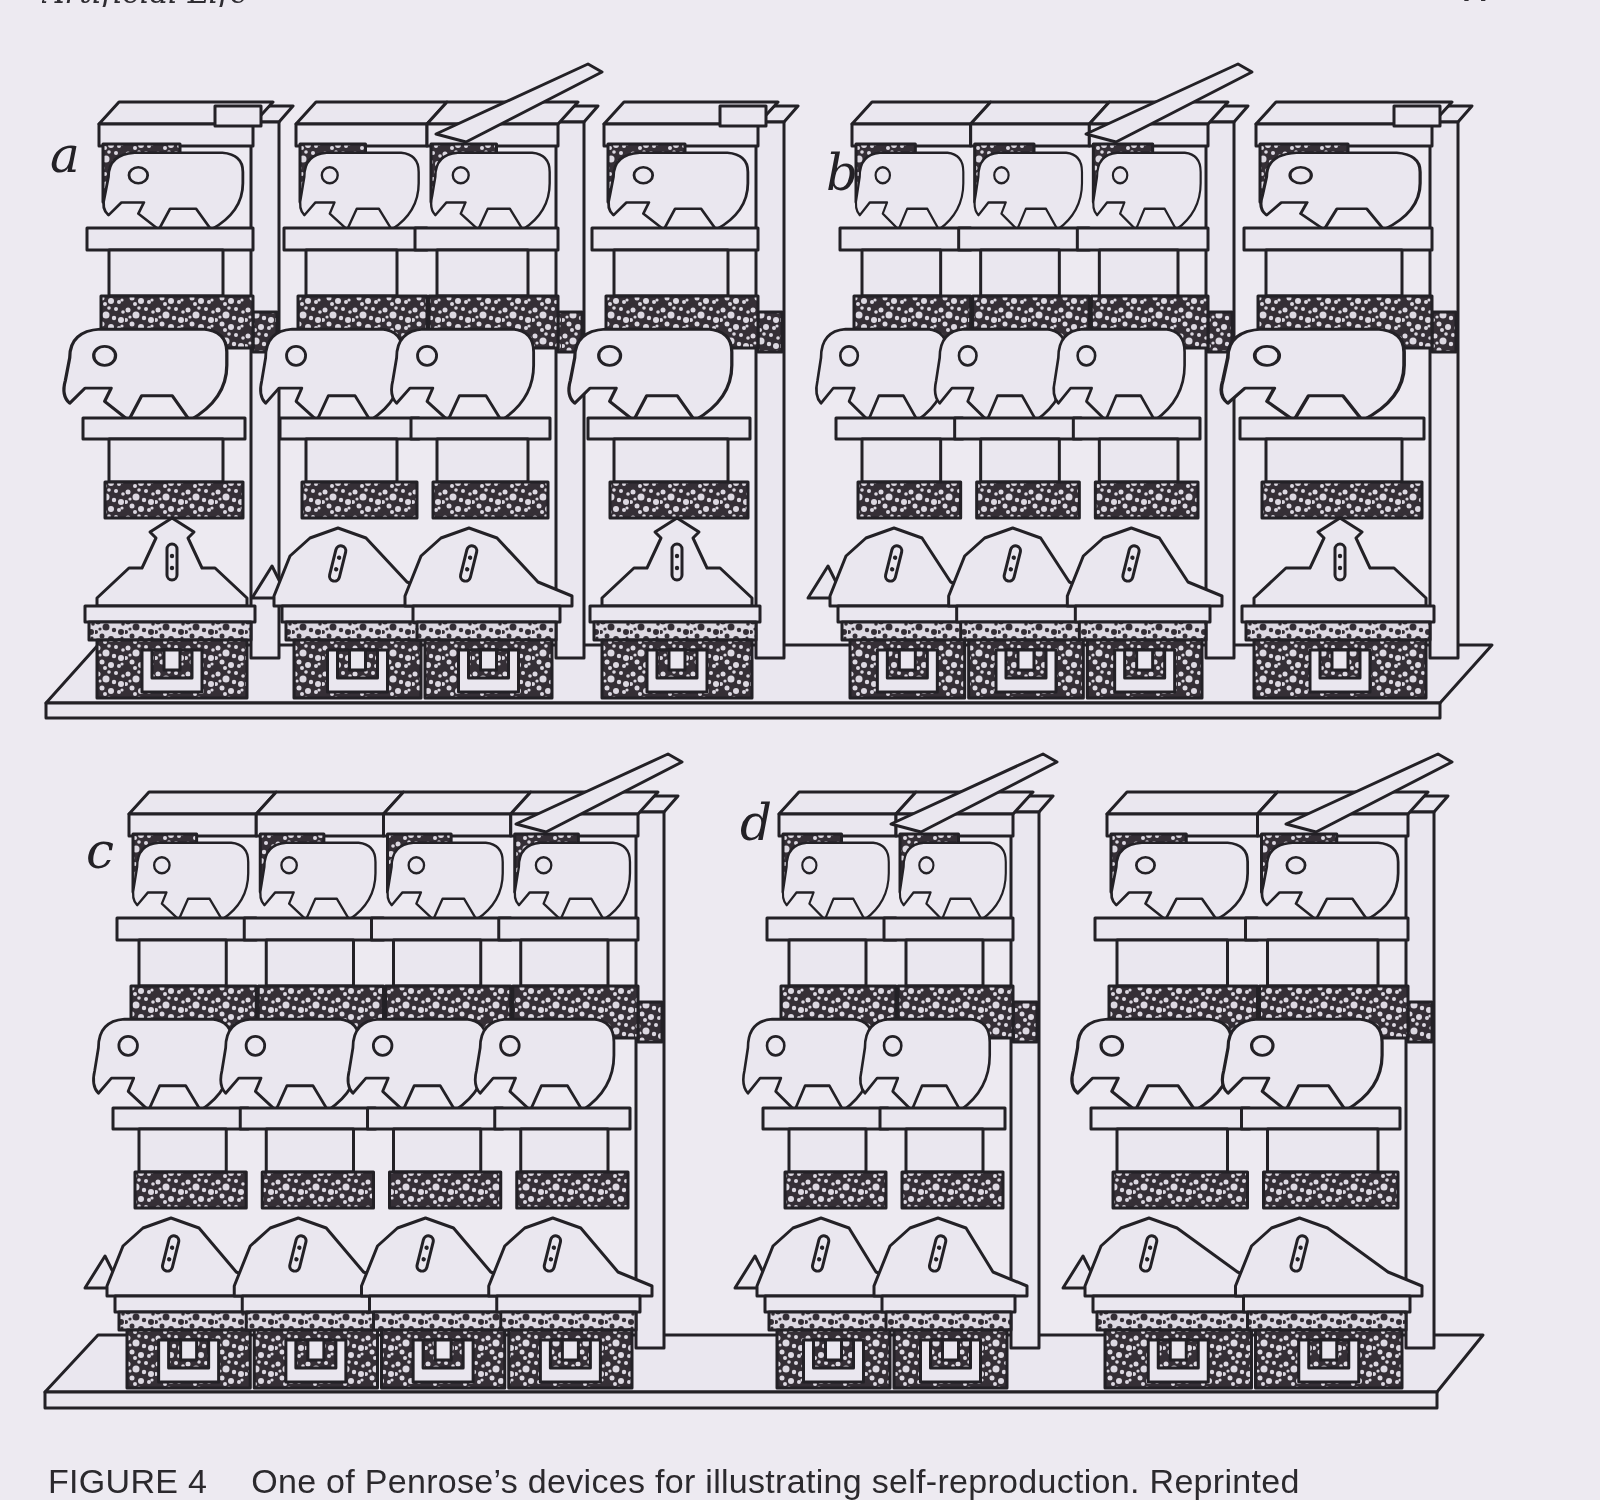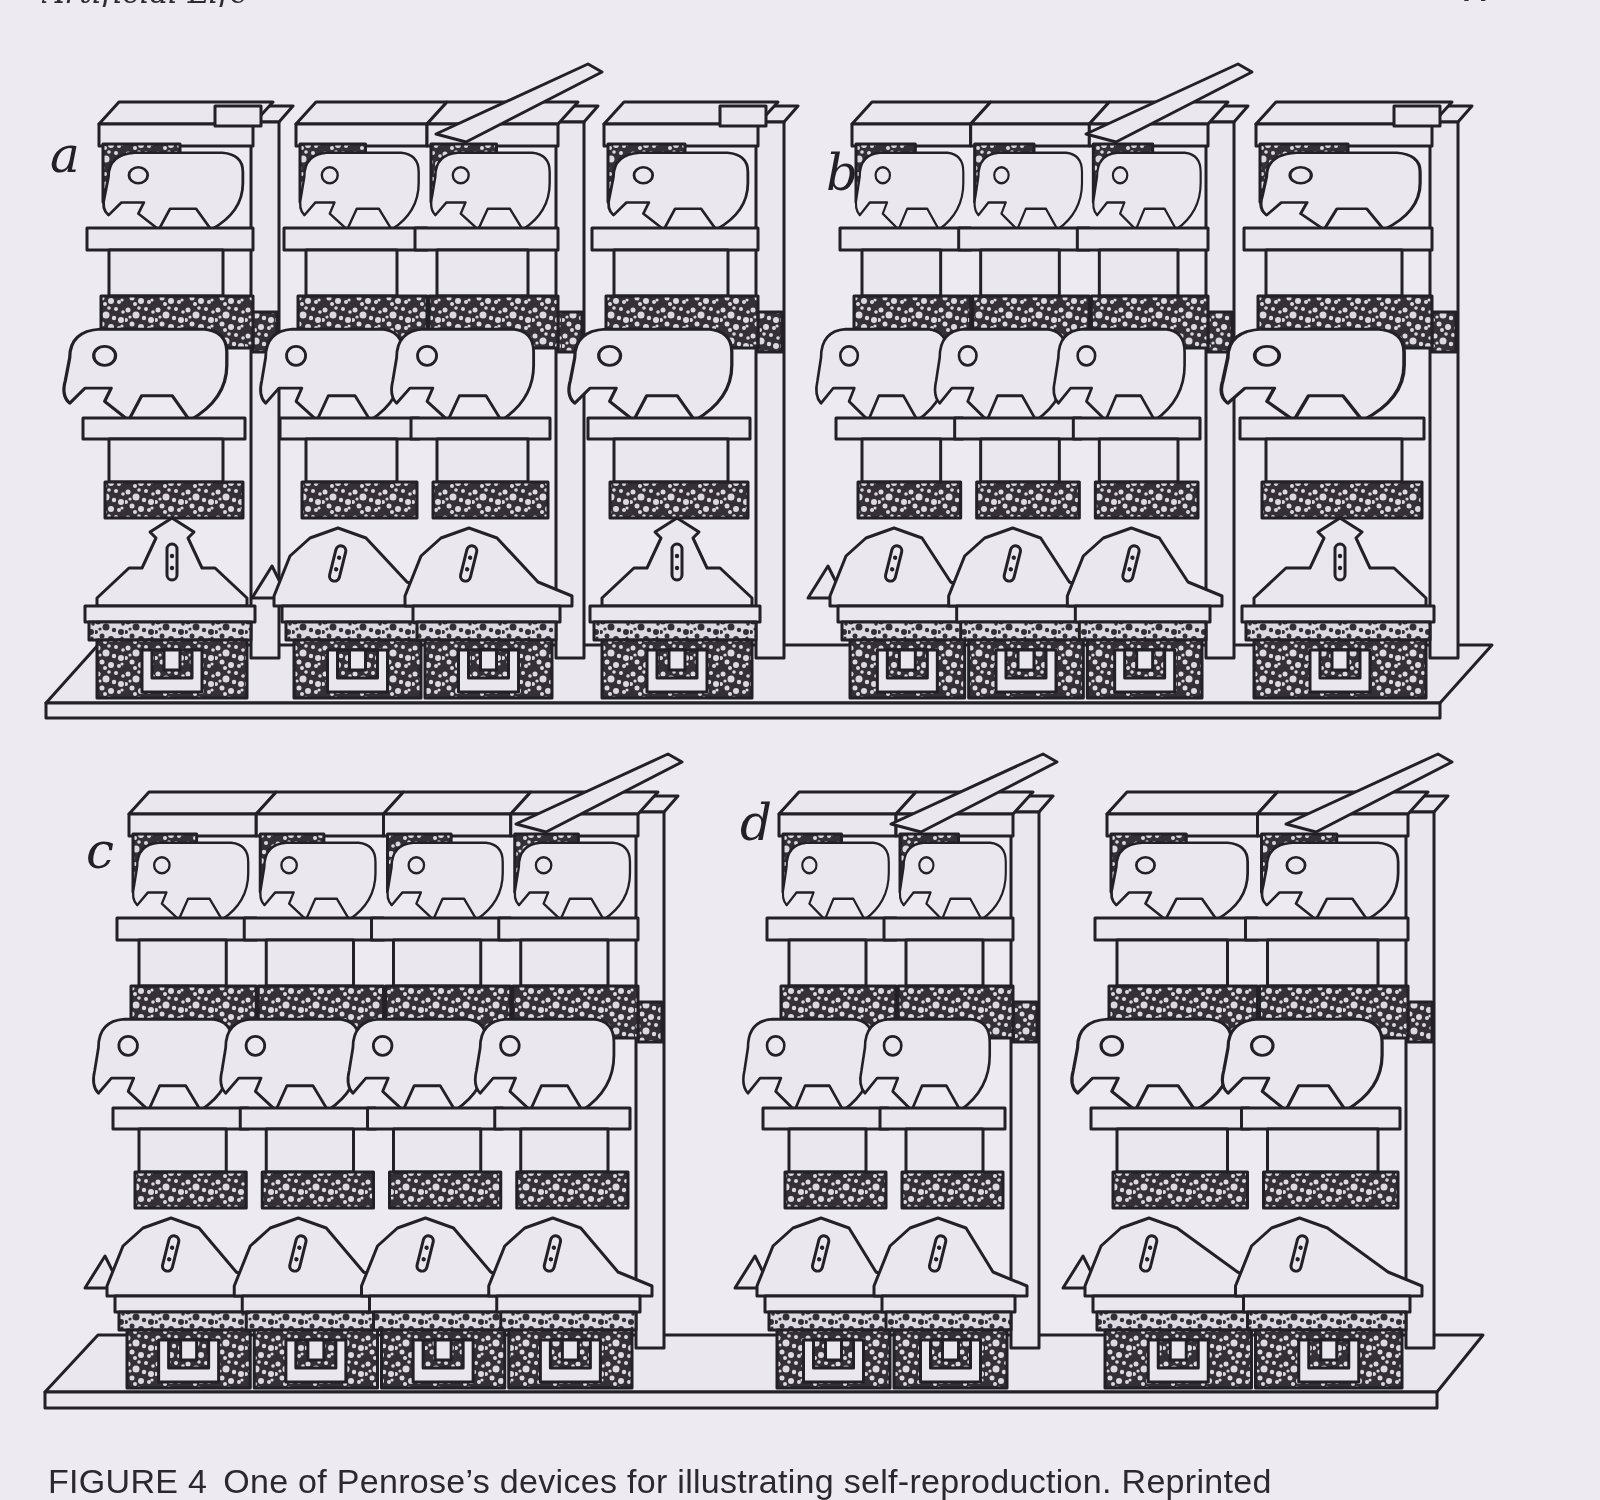--- a/index.html
+++ b/index.html
@@ -13,21 +13,21 @@
   .frag-left{left:42px;width:250px;}
   .frag-right{left:1460px;width:60px;}
   .frag-text{display:block;margin-top:-26px;color:#2e2c31;
              font-family:"DejaVu Serif",serif;font-style:italic;font-size:31px;
              white-space:nowrap;}
   .frag-right .frag-text{font-style:normal;font-weight:bold;font-size:30px;
              font-family:"Liberation Sans",sans-serif;}
   
   .caption{position:absolute;left:48px;top:1462px;width:1520px;
            font-size:34px;color:#2b292d;letter-spacing:.3px;white-space:nowrap;}
-  .cap-label{margin-right:16px;}
+  .cap-label{margin-right:44px;}
 </style>
 </head>
 <body>
 
 <div class="page">
 
   <div class="frag frag-left">
     <span class="frag-text">Artificial Life</span>
   </div>
   <div class="frag frag-right">

